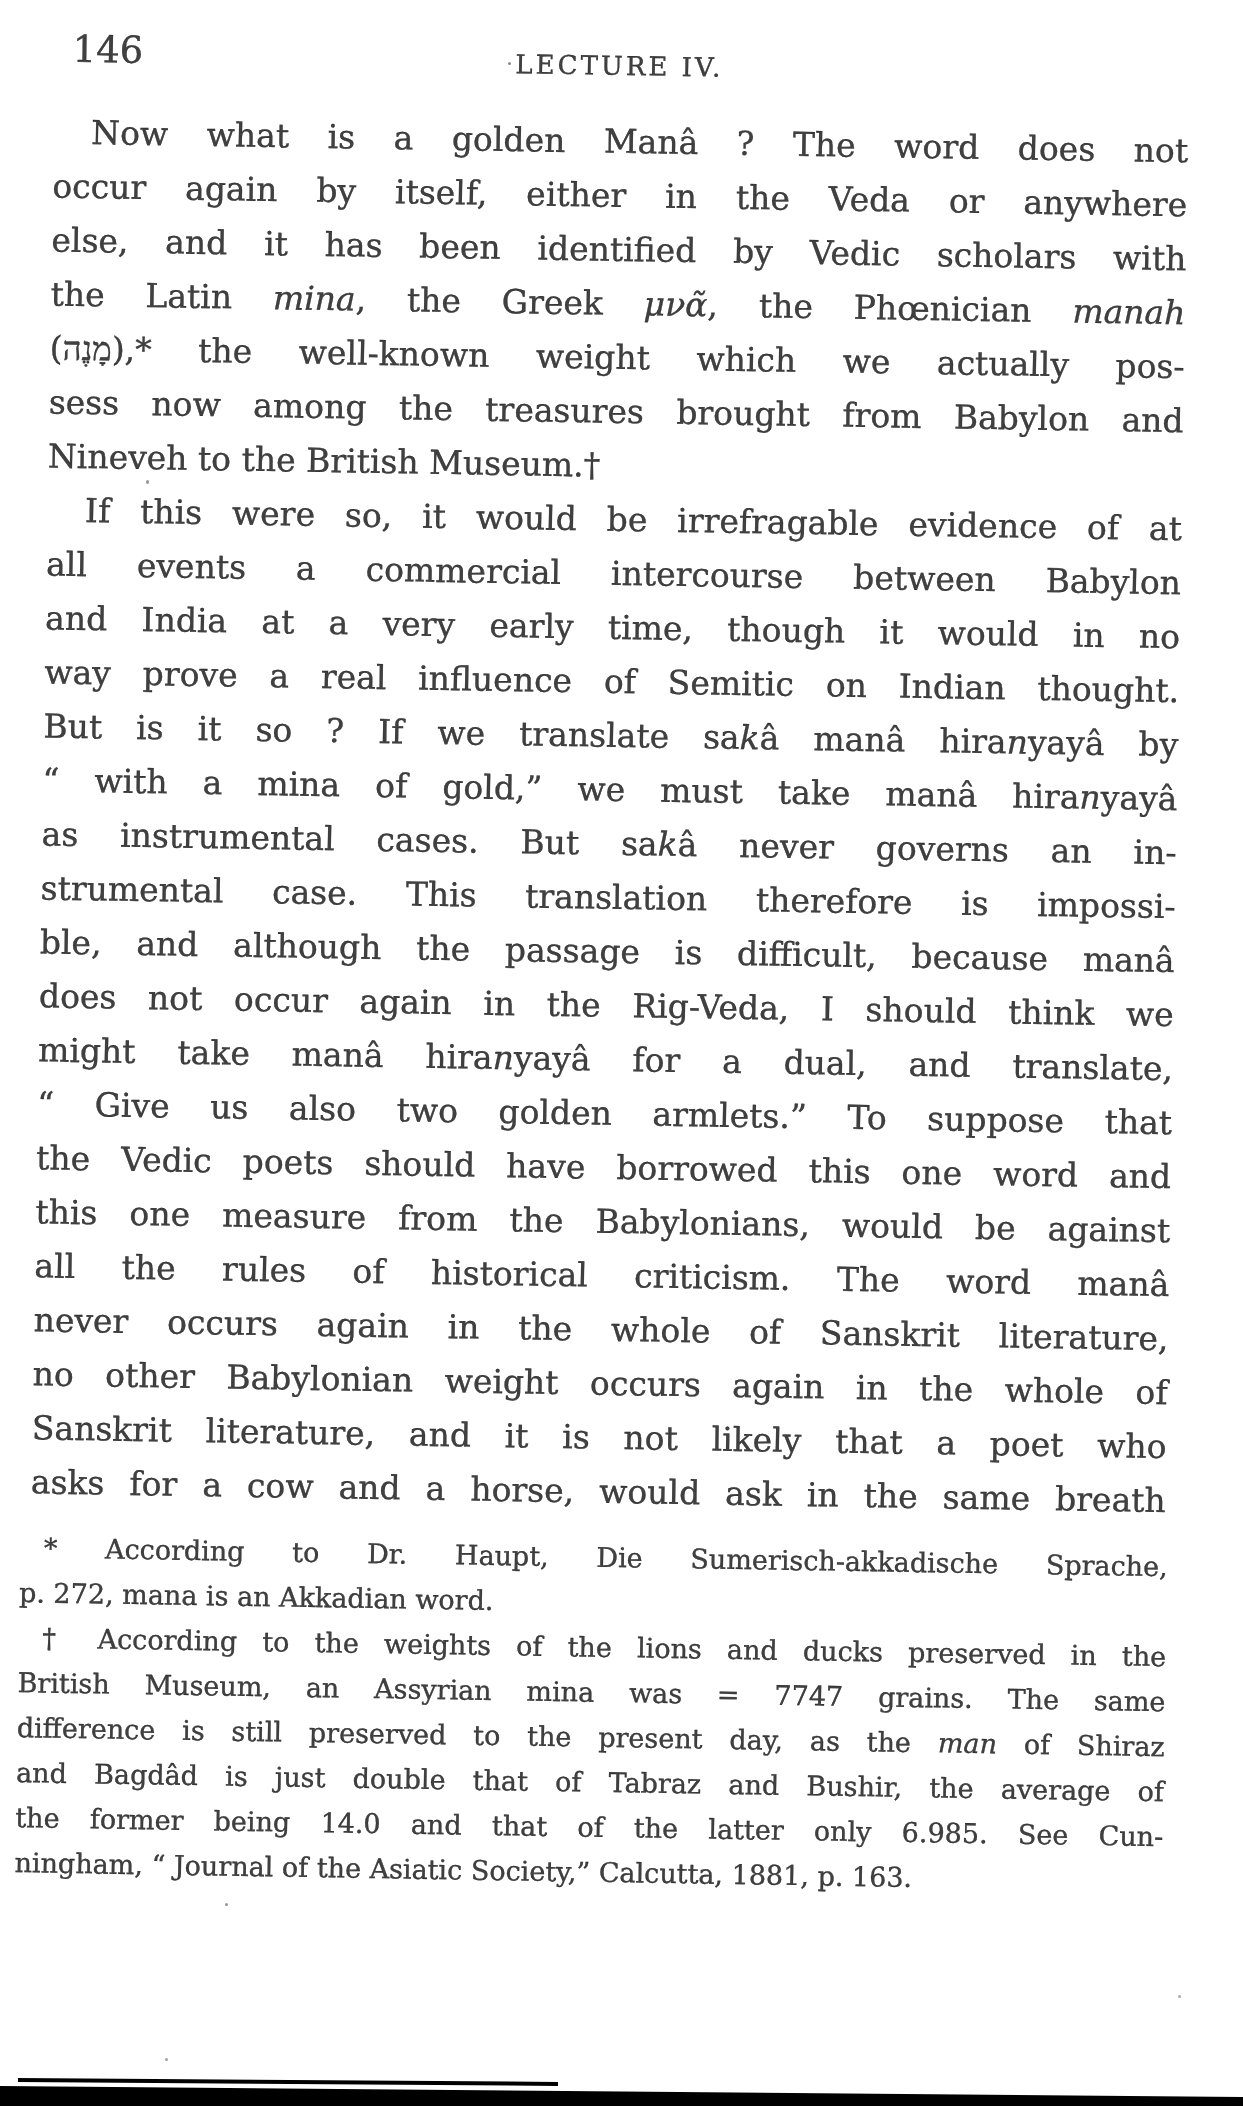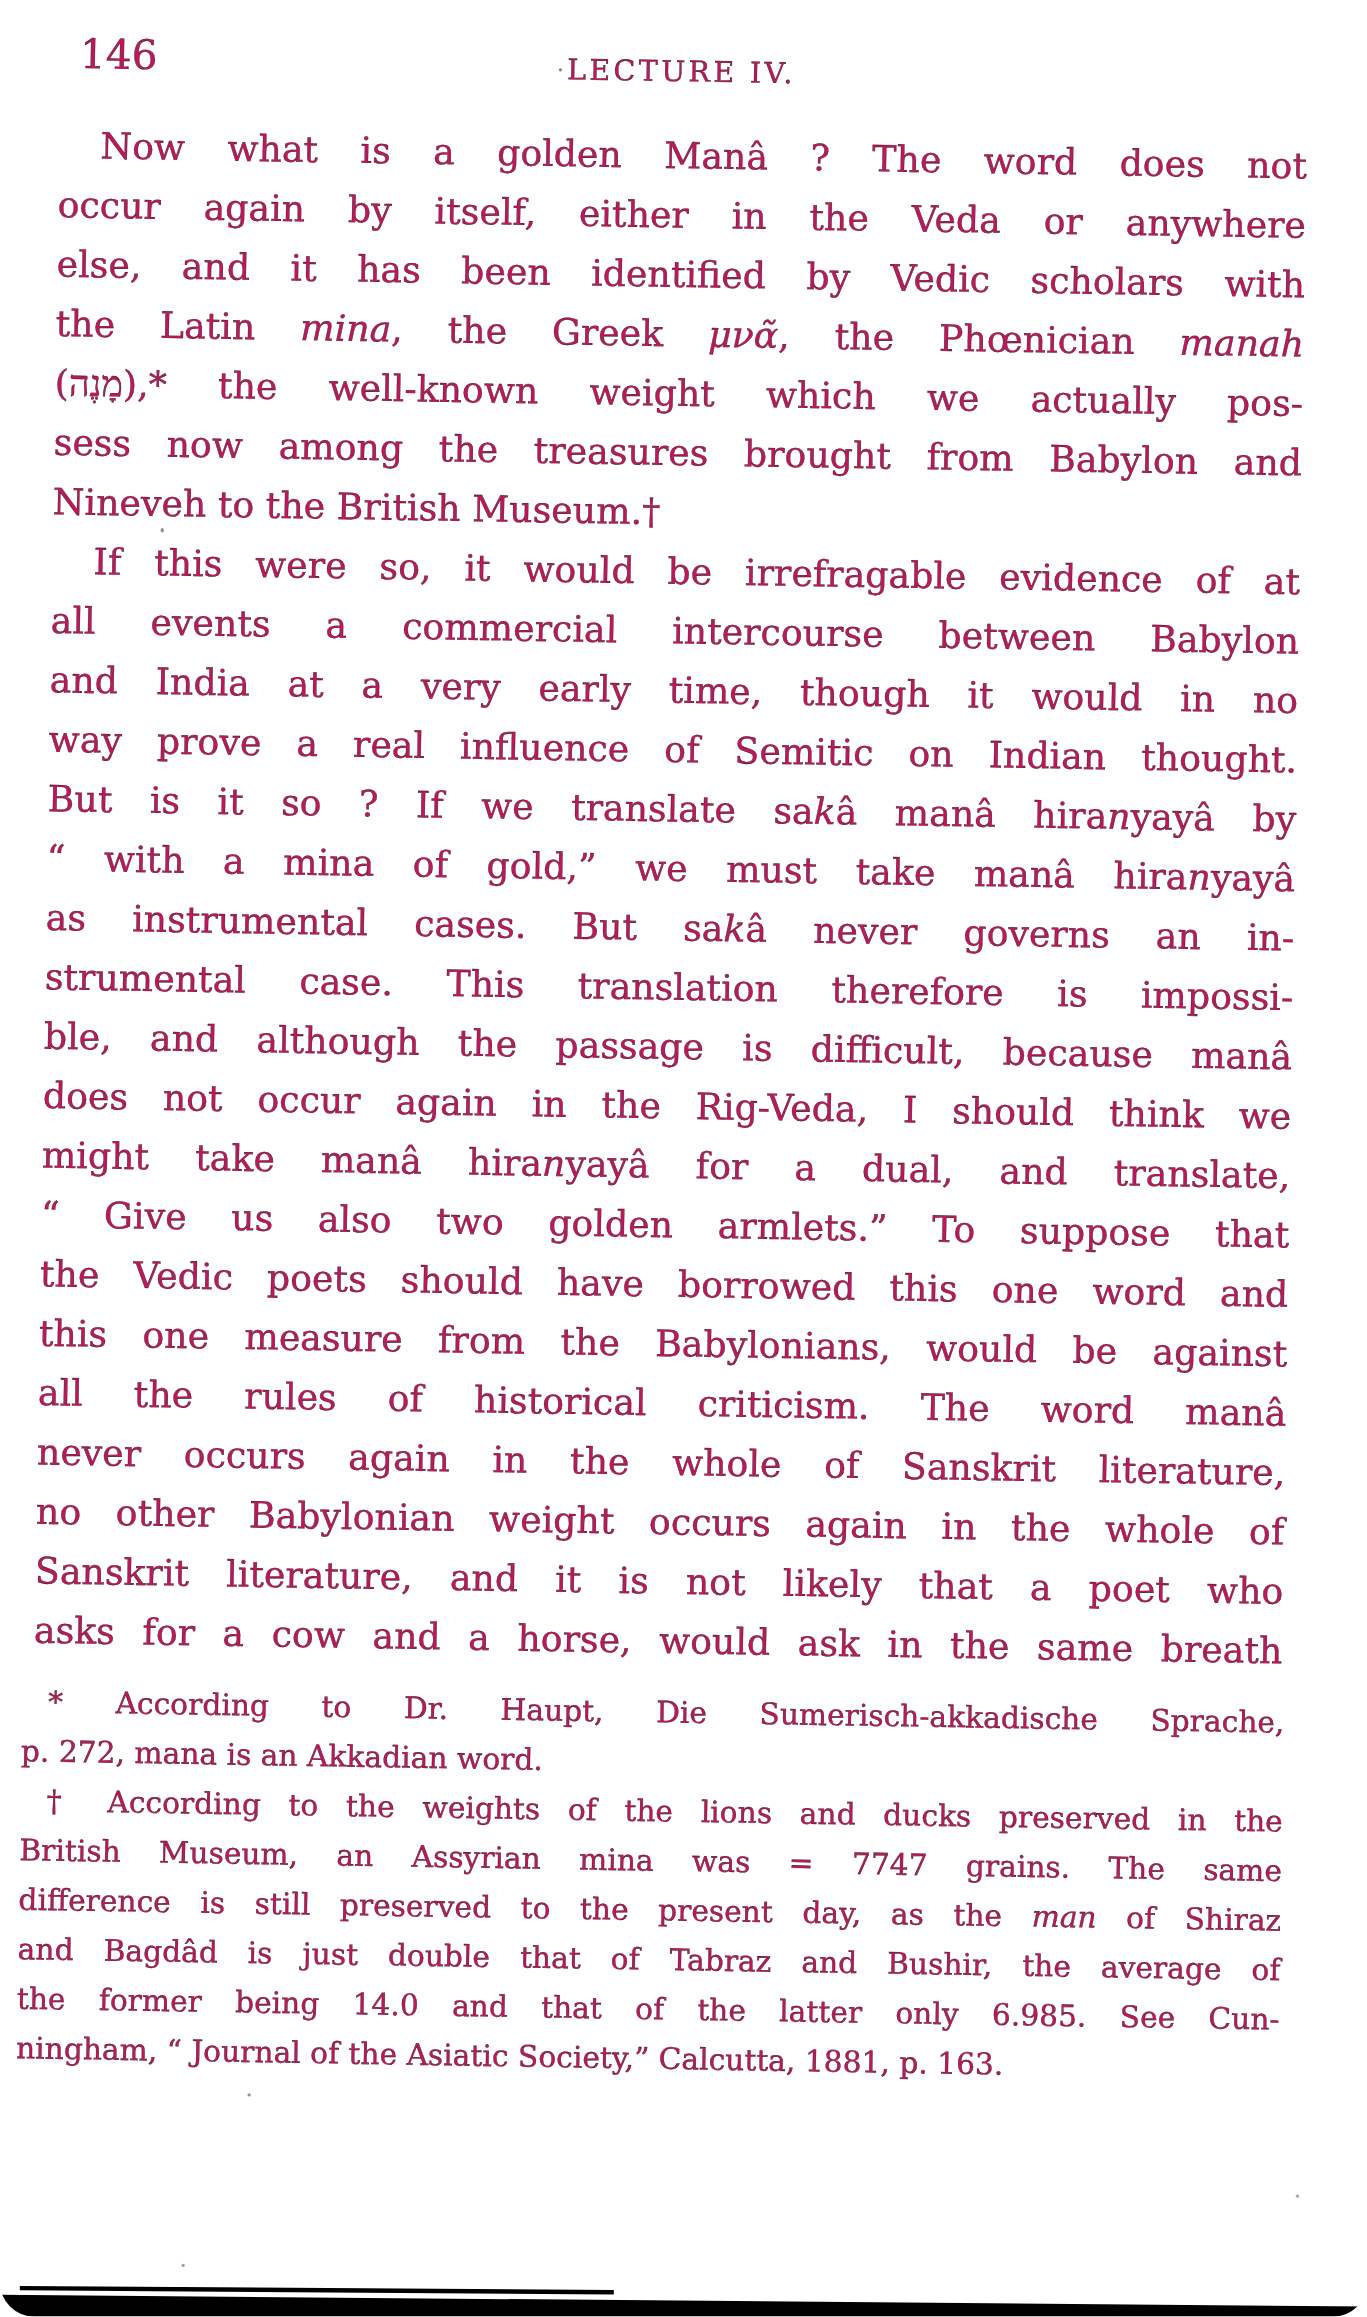--- a/index.html
+++ b/index.html
@@ -6,23 +6,22 @@
     margin: 0; padding: 0;
     width: 1243px; height: 2106px;
     overflow: hidden;
     background: #ffffff;
   }
   .page {
     position: relative;
     width: 1243px; height: 2106px;
     background: #ffffff;
     font-family: "DejaVu Serif", "Liberation Serif", serif;
-    color: #be185d;
+    color: #404040;
     overflow: hidden;
-    border-radius: 31px;
   }
   .scan-content {
     position: absolute;
     left: 45px; top: 30px;
     width: 1150px;
     transform: rotate(0.95deg);
     transform-origin: 40px 0;
     -webkit-text-stroke: 0.3px #141414;
   }
   .header-row { position: relative; height: 48px; }

